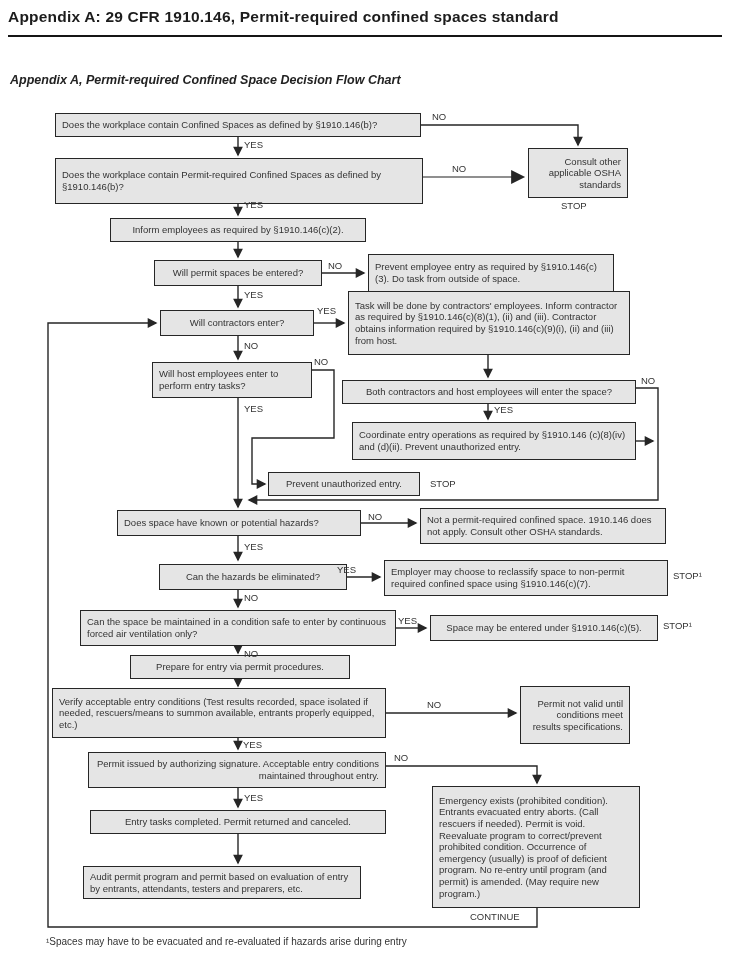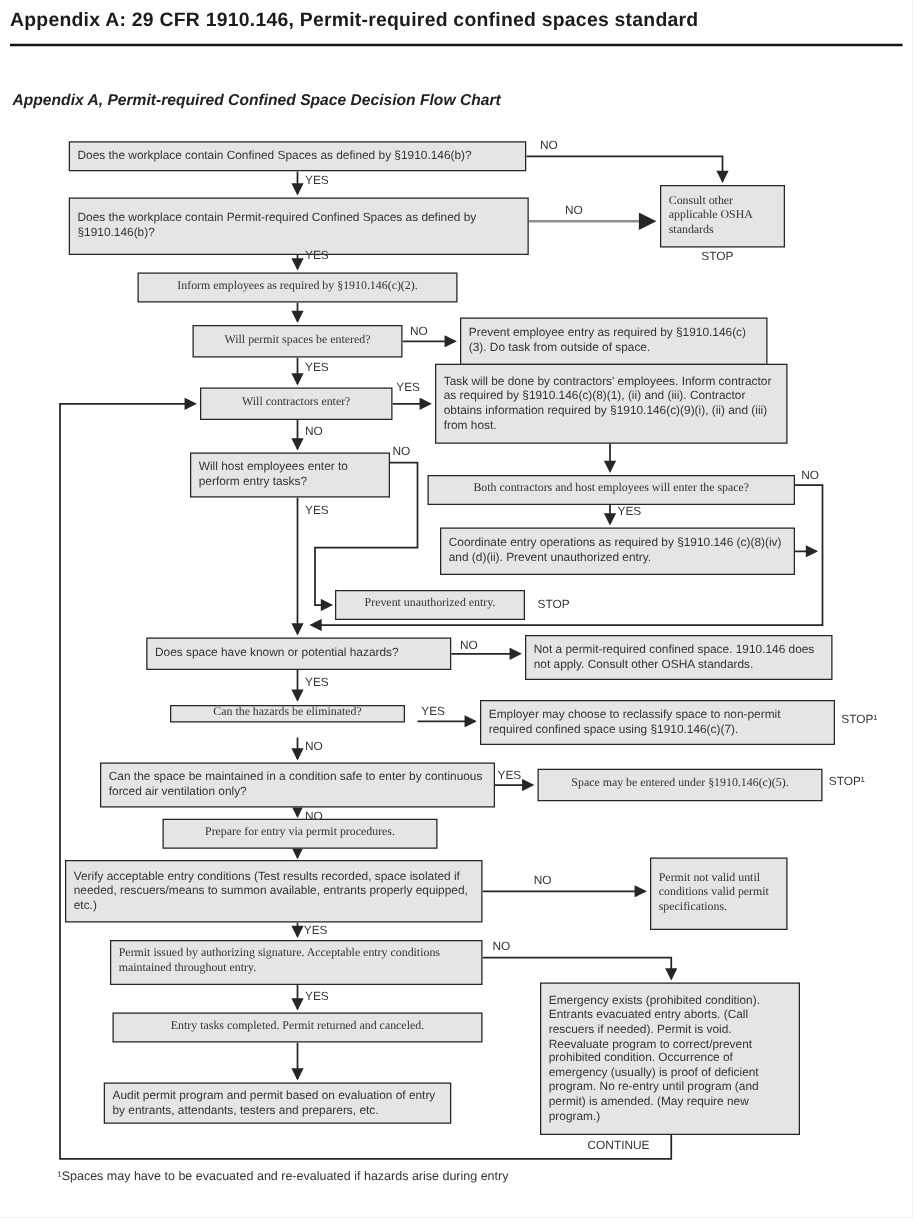--- a/index.html
+++ b/index.html
@@ -9,21 +9,21 @@
                border-bottom:2.5px solid #151515;padding-bottom:9px;}
   .page-title{font-size:15.5px;font-weight:bold;color:#1c1c1c;letter-spacing:0.2px;}
   .page-subtitle{position:absolute;left:10px;top:73px;font-size:12.5px;font-weight:bold;color:#222;font-style:italic;}
   .footnote{position:absolute;left:46px;top:936px;font-size:10px;color:#333;}
   svg.connectors{position:absolute;left:0;top:0;pointer-events:none;}
   .edge{fill:none;stroke:#262626;stroke-width:1.4;}
   .edge.gray{stroke:#8f8f8f;stroke-width:2;}
   .node{position:absolute;box-sizing:border-box;border:1.4px solid #262626;background:#e5e5e5;
         font-size:9.5px;line-height:1.22;display:flex;align-items:center;
         padding:2px 6px;color:#333;}
-  .node.center{justify-content:center;text-align:left;font-family:Liberation Serif, serif;}
+  .node.center{justify-content:center;text-align:right;}
   .edge-label{position:absolute;font-size:9.5px;color:#333;white-space:nowrap;}
   .edge-label.right{text-align:left;}
 </style>
 </head>
 <body>
 
 <div class="canvas">
 
   <div class="page-header">
     <span class="page-title">Appendix A:  29 CFR 1910.146, Permit-required confined spaces standard</span>
@@ -87,33 +87,33 @@
   <div class="node center" style="left:342px;top:380px;width:294px;height:24px">Both contractors and host employees will enter the space?</div>
 
   <div class="node" style="left:352px;top:422px;width:284px;height:38px">Coordinate entry operations as required by §1910.146 (c)(8)(iv) and (d)(ii).  Prevent unauthorized entry.</div>
 
   <div class="node center" style="left:268px;top:472px;width:152px;height:24px">Prevent unauthorized entry.</div>
 
   <div class="node" style="left:117px;top:510px;width:244px;height:26px">Does space have known or potential hazards?</div>
 
   <div class="node" style="left:420px;top:508px;width:246px;height:36px">Not a permit-required confined space.  1910.146 does not apply.  Consult other OSHA standards.</div>
 
-  <div class="node center" style="left:136px;top:564px;width:188px;height:14px">Can the hazards be eliminated?</div>
+  <div class="node center" style="left:159px;top:564px;width:188px;height:26px">Can the hazards be eliminated?</div>
 
   <div class="node" style="left:384px;top:560px;width:284px;height:36px">Employer may choose to reclassify space to non-permit required confined space using §1910.146(c)(7).</div>
 
   <div class="node" style="left:80px;top:610px;width:316px;height:36px">Can the space be maintained in a condition safe to enter by continuous forced air ventilation only?</div>
 
   <div class="node center" style="left:430px;top:615px;width:228px;height:26px">Space may be entered under §1910.146(c)(5).</div>
 
   <div class="node center" style="left:130px;top:655px;width:220px;height:24px">Prepare for entry via permit procedures.</div>
 
   <div class="node" style="left:52px;top:688px;width:334px;height:50px">Verify acceptable entry conditions (Test results recorded, space isolated if needed, rescuers/means to summon available, entrants properly equipped, etc.)</div>
 
-  <div class="node center" style="left:520px;top:686px;width:110px;height:58px">Permit not valid until conditions valid permit specifications.</div>
+  <div class="node center" style="left:520px;top:686px;width:110px;height:58px">Permit not valid until conditions meet results specifications.</div>
 
   <div class="node center" style="left:88px;top:752px;width:298px;height:36px">Permit issued by authorizing signature.  Acceptable entry conditions maintained throughout entry.</div>
 
   <div class="node" style="left:432px;top:786px;width:208px;height:122px">Emergency exists (prohibited condition).  Entrants evacuated entry aborts.  (Call rescuers if needed).  Permit is void.  Reevaluate program to correct/prevent prohibited condition.  Occurrence of emergency (usually) is proof of deficient program.  No re-entry until program (and permit) is amended.  (May require new program.)</div>
 
   <div class="node center" style="left:90px;top:810px;width:296px;height:24px">Entry tasks completed.  Permit returned and canceled.</div>
 
   <div class="node" style="left:83px;top:866px;width:278px;height:33px">Audit permit program and permit based on evaluation of entry by entrants, attendants, testers and preparers, etc.</div>
 
   <span class="edge-label" style="left:244px;top:139px">YES</span>

